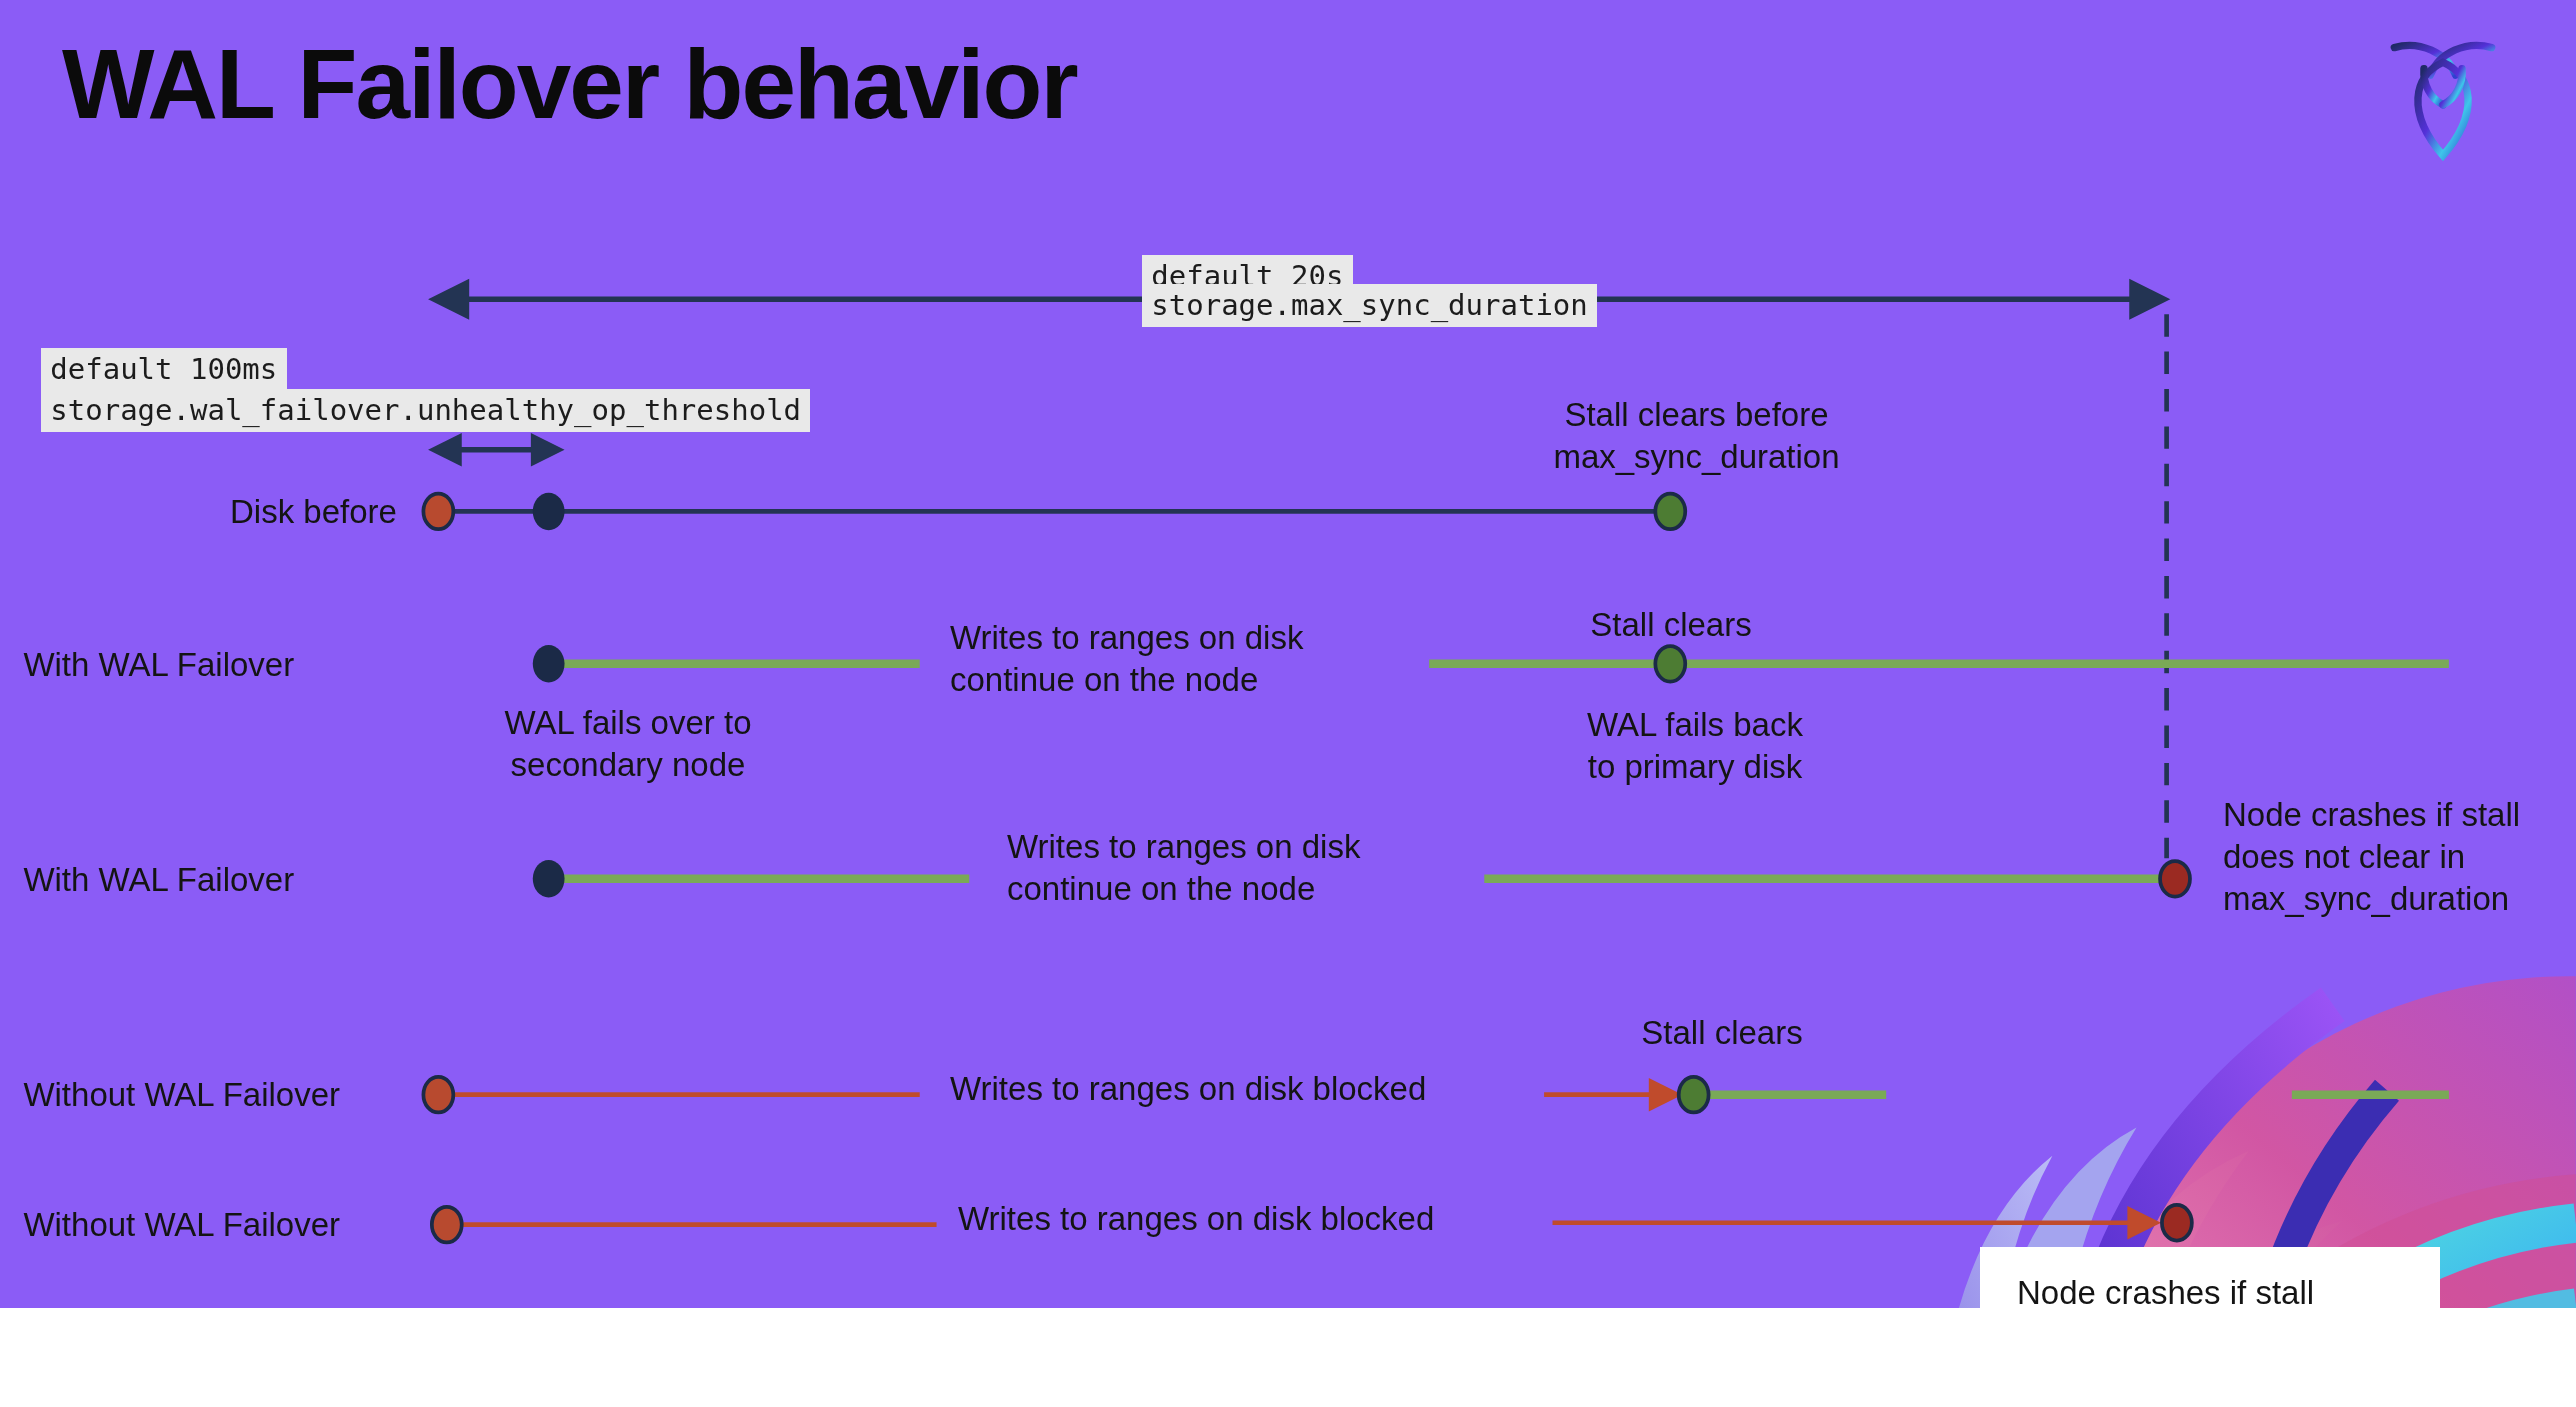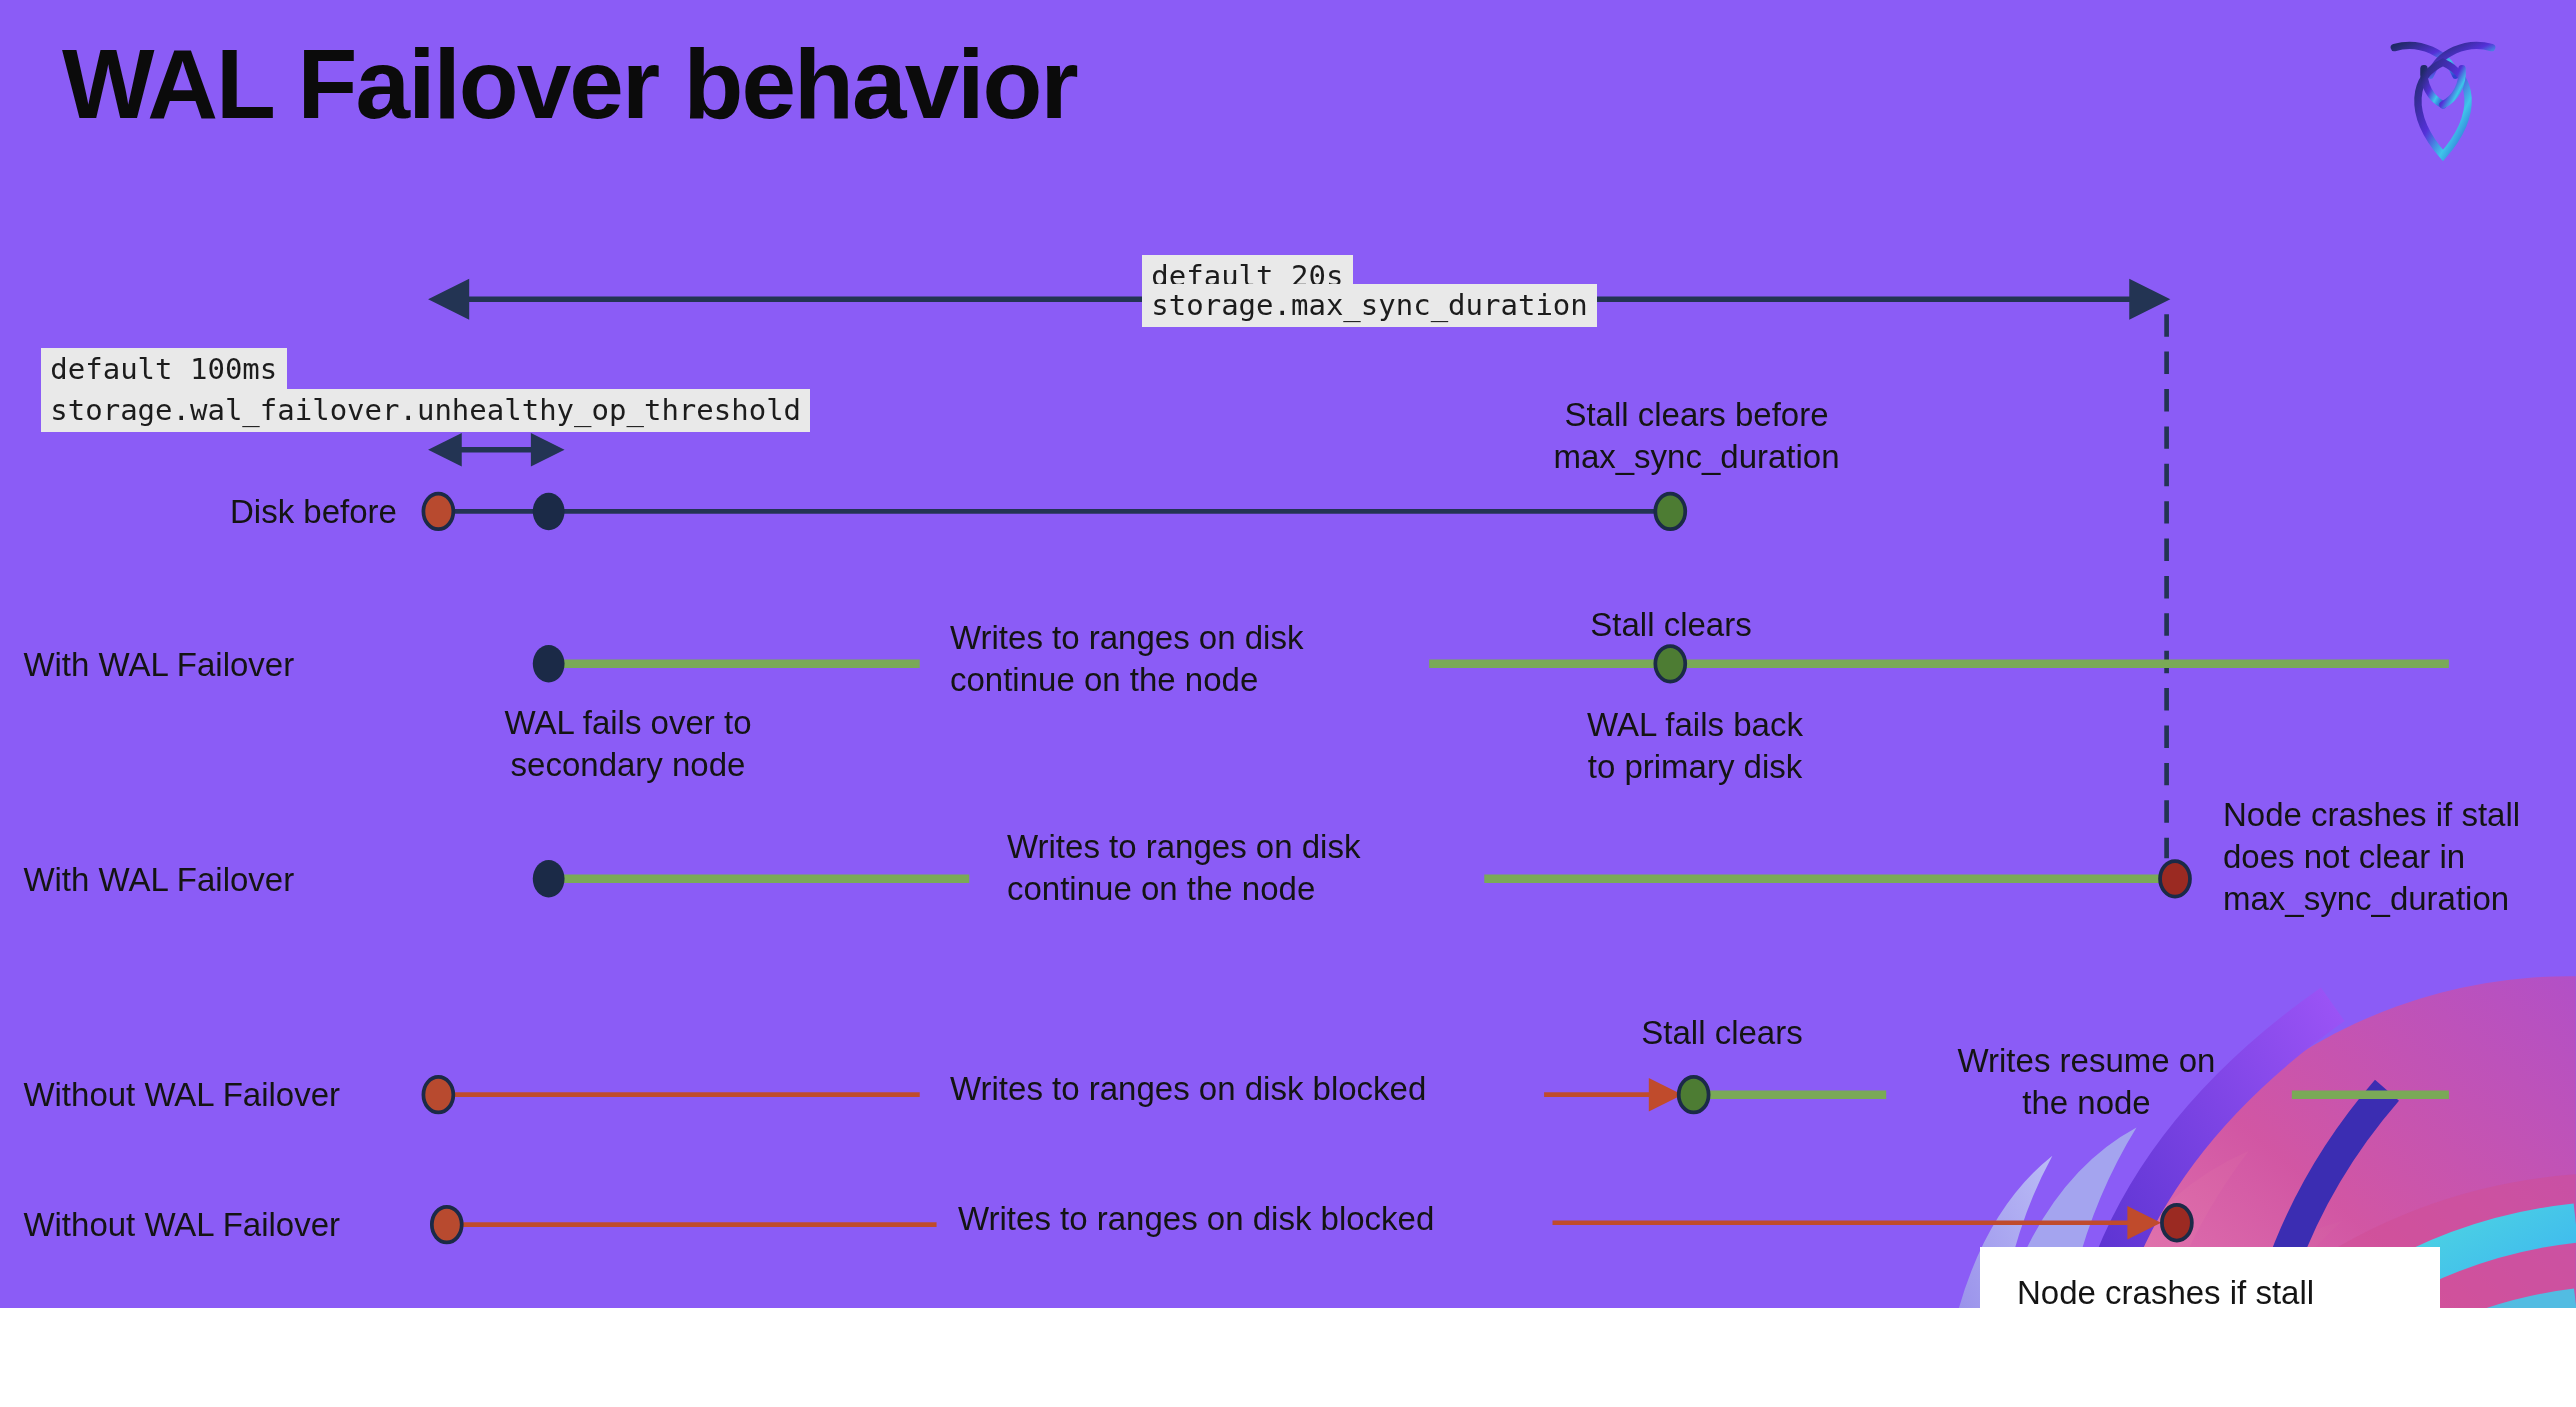--- a/index.html
+++ b/index.html
@@ -65,22 +65,20 @@
 secondary node</div>
   <div class="abs lbl center" style="left:1555px;top:704px;width:280px;">WAL fails  back
 to primary disk</div>
   <div class="abs lbl" style="left:1007px;top:826px;width:439px;">Writes to ranges on disk
 continue on the node</div>
   <div class="abs lbl" style="left:2223px;top:794px;width:355px;">Node crashes if stall
 does not clear in
 max_sync_duration</div>
   <div class="abs lbl" style="left:950px;top:1068px;width:598px;">Writes to ranges on disk  blocked</div>
   <div class="abs lbl center" style="left:1582px;top:1012px;width:280px;">Stall clears</div>
-  <div class="abs lbl center" style="left:1937px;top:1040px;width:299px;">Writes resume on
-the node</div>
   <div class="abs lbl" style="left:958px;top:1198px;width:598px;">Writes to ranges on disk  blocked</div>
 
   <svg id="decoration-svg" class="abs" width="636" height="458" viewBox="0 0 680 490">
     <defs>
       <linearGradient id="gPink" x1="0" y1="1" x2="1" y2="0">
         <stop offset="0" stop-color="#ef87b2"></stop>
           <stop offset="0.5" stop-color="#d5569f"></stop>
           <stop offset="1" stop-color="#b44fc4"></stop>
       </linearGradient>
       <linearGradient id="gPurple" x1="0" y1="1" x2="1" y2="0">

